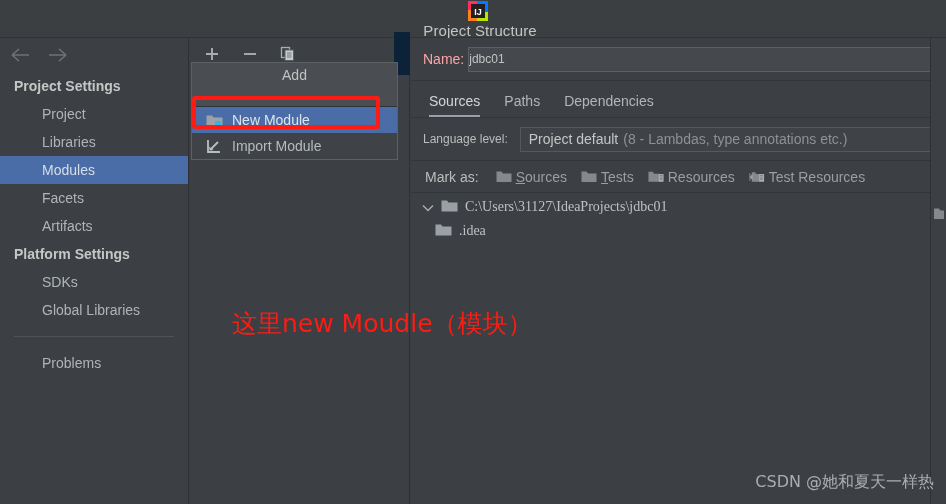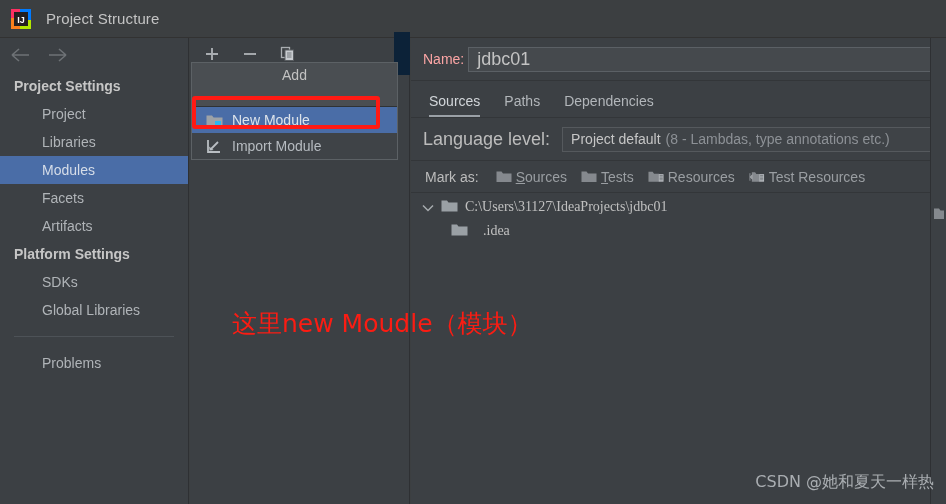--- a/index.html
+++ b/index.html
@@ -25,20 +25,21 @@
   
   .titlebar {
     position: absolute;
     left: 0; top: 0;
     width: 946px; height: 38px;
     background: #3c3f41;
     border-bottom: 1px solid #323232;
     display: flex;
     align-items: center;
     box-sizing: border-box;
+    flex-direction: column;
   }
   .titlebar-icon {
     width: 22px; height: 22px;
     margin-left: 10px;
     position: relative;
     flex: none;
   }
   .ij-logo {
     width: 22px; height: 22px;
     display: block;
@@ -214,22 +215,21 @@
     margin-right: 4px;
   }
   .name-input {
     flex: 1;
     height: 25px;
     background: #45494d;
     border: 1px solid #5b6065;
     box-sizing: border-box;
     display: flex;
     align-items: center;
-    padding-left: 8px;
-    font-size: 18px;
+    font-size: 12px;
     color: #c3c3c3;
     margin-right: 0;
   }
 
   .tabs {
     display: flex;
     align-items: flex-end;
     height: 36px;
     padding-left: 18px;
     gap: 24px;
@@ -247,21 +247,21 @@
   }
 
   .lang-row {
     display: flex;
     align-items: center;
     height: 42px;
     padding-left: 12px;
     border-bottom: 1px solid #333639;
   }
   .lang-label {
-    font-size: 18px;
+    font-size: 12px;
     color: #bcbcbc;
     margin-right: 12px;
     white-space: nowrap;
   }
   .lang-combo {
     flex: 1;
     height: 25px;
     background: #3f4347;
     border: 1px solid #55595d;
     box-sizing: border-box;
@@ -329,21 +329,21 @@
     flex: none;
   }
   .tree-chevron svg { display: block; }
   .tree-folder-icon {
     width: 17px; height: 14px;
     margin-left: 4px; margin-right: 7px;
     display: flex; align-items: center;
     flex: none;
   }
   .tree-folder-icon svg { display: block; }
-  .tree-row.child { padding-left: 36px; gap: 8px; }
+  .tree-row.child { padding-left: 20px; }
 
   
   .right-edge-divider {
     position: absolute;
     left: 930px; top: 38px;
     width: 1px; height: 466px;
     background: #2e3033;
     z-index: 30;
   }
   .right-edge-strip {

